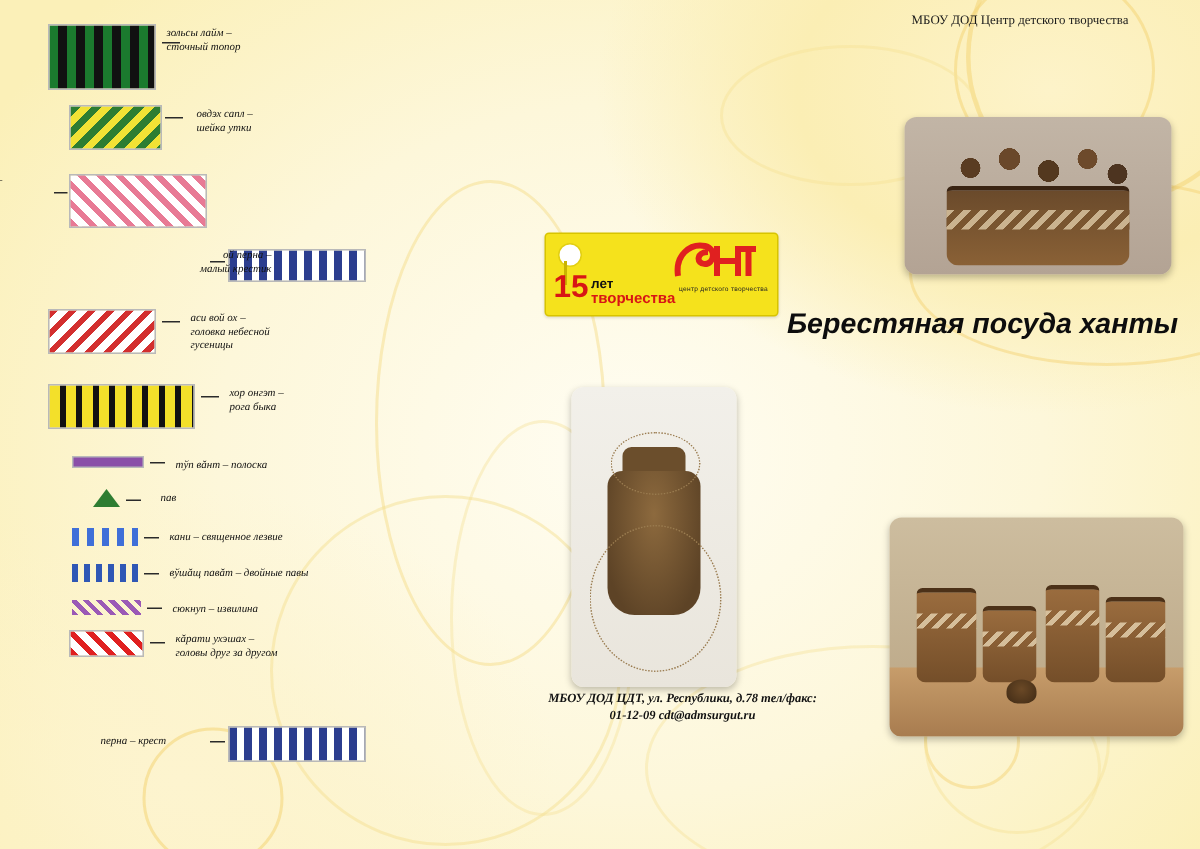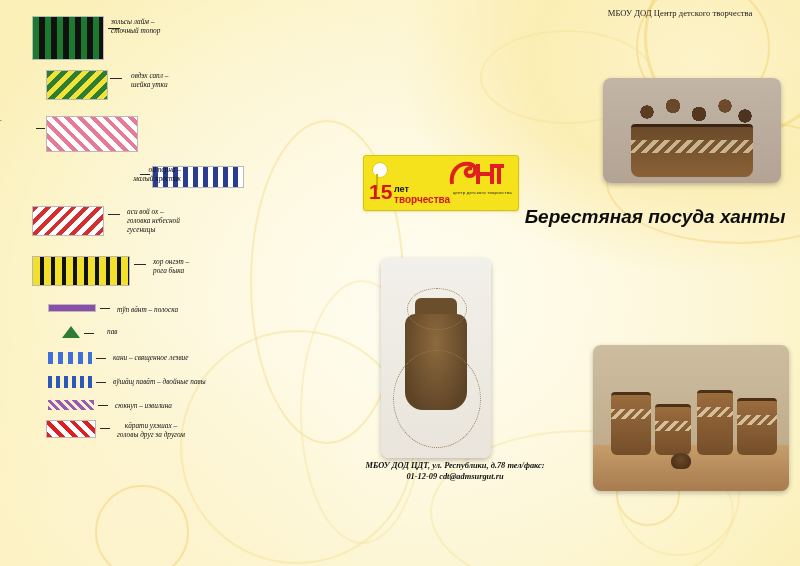--- a/index.html
+++ b/index.html
@@ -334,25 +334,31 @@
       <div class="swatch" style="width:46px;height:10px;background:
              repeating-linear-gradient(45deg,#9b59b6 0 3px,rgba(255,255,255,0) 3px 6px);border:none;"></div>
       <div class="dash" style="left:50px; top:5px; width:10px;"></div>
       <div class="lbl" style="margin-left:16px;">сюкнуп – извилина</div>
     </div>
 
     <div class="legend-row" style="left:28px; top:412px;">
       <div class="swatch" style="width:50px;height:18px;background:
              repeating-linear-gradient(45deg,#e02020 0 4px,#fff 4px 9px);"></div>
       <div class="dash" style="left:54px; top:8px; width:10px;"></div>
-      <div class="lbl" style="margin-left:16px;text-align:center;">кăрати ухэшах –
+      <div class="lbl" style="margin-left:16px;">кăрати ухэшах –
 головы друг за другом</div>
     </div>
 
 
+    <div class="legend-row" style="left:134px; top:476px;">
+      <div class="swatch" style="width:92px;height:24px;background:
+             repeating-linear-gradient(90deg,#2b3d8f 0 5px,#fff 5px 10px);"></div>
+      <div class="dash" style="left:-12px; top:10px; width:10px;"></div>
+      <div class="lbl" style="position:absolute; left:-90px; top:4px; width:82px; text-align:left;">перна – крест</div>
+    </div>
 
 
   </div>
 
   <div id="logo-card">
     <div class="sun"></div>
     <div class="stick"></div>
     <div class="num15">15</div>
     <div class="word-let">лет</div>
     <div class="word-tv">творчества</div>

